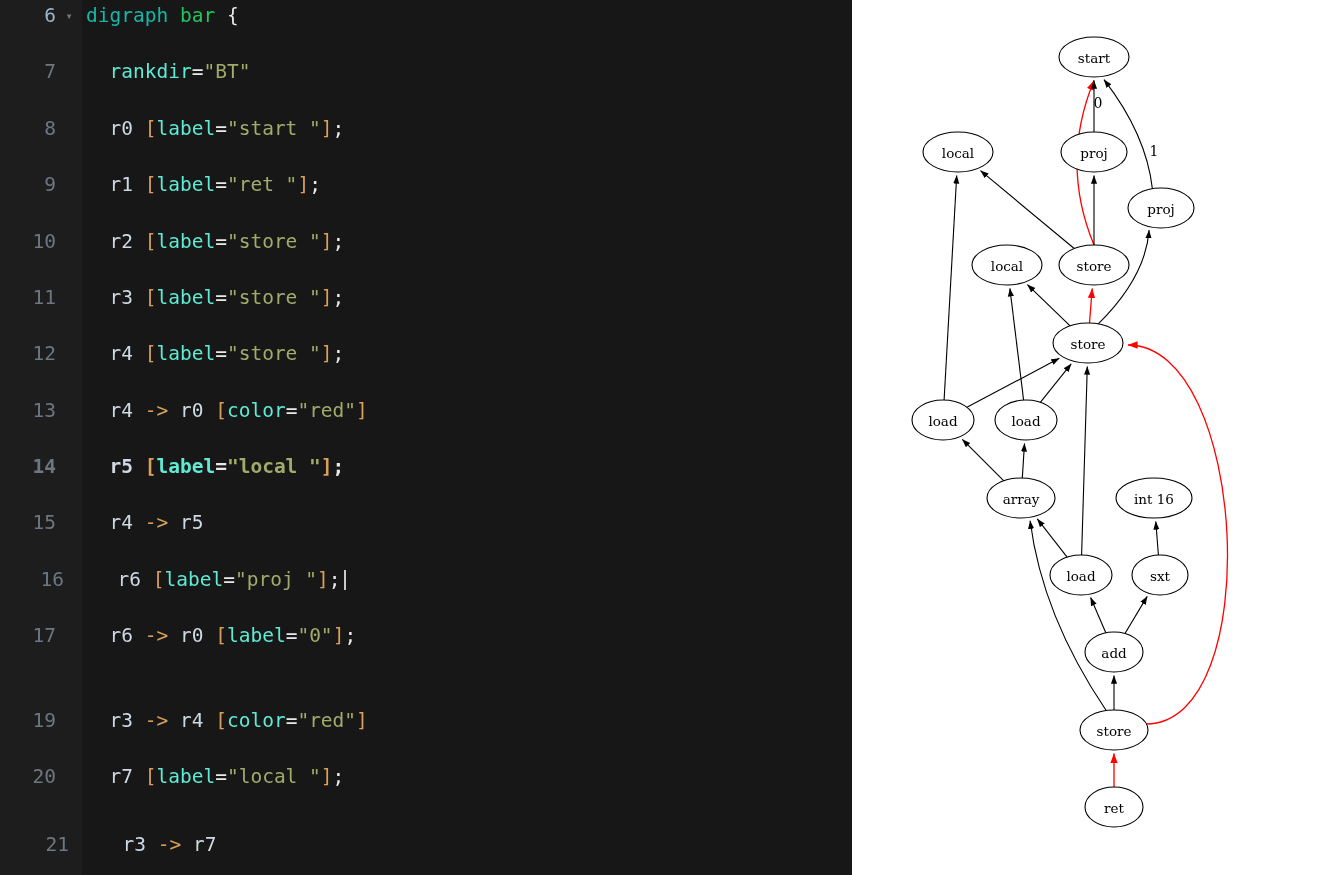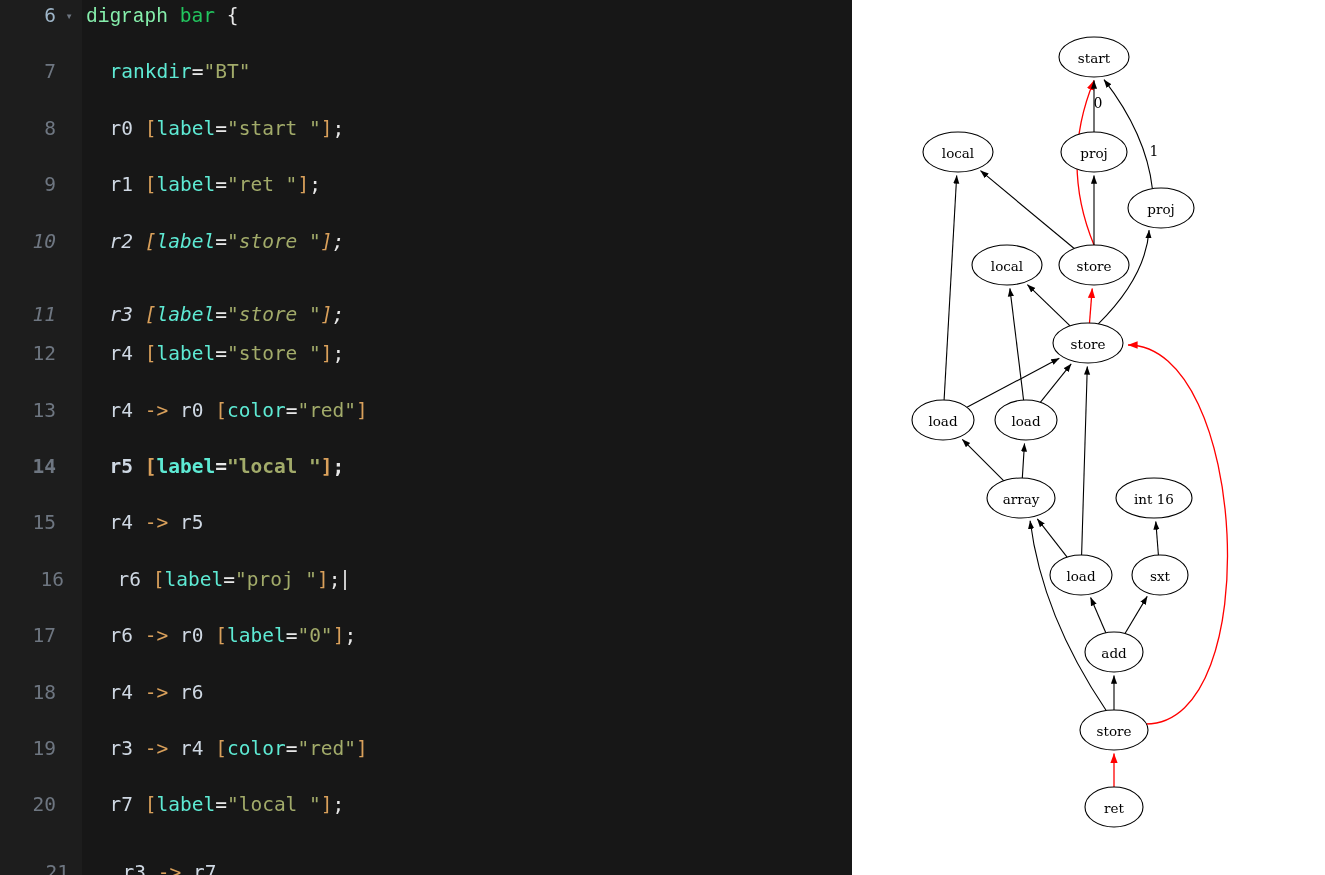--- a/index.html
+++ b/index.html
@@ -75,21 +75,21 @@
     text-align: center;
   }
   .ltext {
     position: absolute;
     left: 86px;
     top: 0;
     color: #d4d4d4;
   }
 
   
-  .t-kw    { color: #86efac; font-family: Liberation Mono, monospace; }  
+  .t-kw    { color: #14b8a6; }  
   .t-id    { color: #22c55e; }  
   .t-node  { color: #cfd8e3; }  
   .t-brk   { color: #d9a05b; }  
   .t-attr  { color: #5eead4; }  
   .t-op    { color: #e8e8e8; }  
   .t-arrow { color: #d9a05b; }  
   .t-str   { color: #a2ab6a; }  
   .t-punc  { color: #e8e8e8; }  
 
   #caret {
@@ -147,29 +147,28 @@
 
 <div id="app">
 
   <div id="editor-pane">
     <div id="gutter-bg"></div>
     <div id="code-rows">
         <div class="code-row first" style="top: 2px;"><span class="ln">6</span><span class="fold">▾</span><span class="ltext"><span class="t-kw">digraph</span><span class="t-op"> </span><span class="t-id">bar</span><span class="t-op"> </span><span class="t-punc">{</span></span></div>
         <div class="code-row" style="top: 30.2px;"><span class="ln">7</span><span class="ltext"><span class="t-op">  </span><span class="t-attr">rankdir</span><span class="t-op">=</span><span class="t-str">"BT"</span></span></div>
         <div class="code-row" style="top: 58.4px;"><span class="ln">8</span><span class="ltext"><span class="t-op">  </span><span class="t-node">r0</span><span class="t-op"> </span><span class="t-brk">[</span><span class="t-attr">label</span><span class="t-op">=</span><span class="t-str">"start "</span><span class="t-brk">]</span><span class="t-op">;</span></span></div>
         <div class="code-row" style="top: 86.6px;"><span class="ln">9</span><span class="ltext"><span class="t-op">  </span><span class="t-node">r1</span><span class="t-op"> </span><span class="t-brk">[</span><span class="t-attr">label</span><span class="t-op">=</span><span class="t-str">"ret "</span><span class="t-brk">]</span><span class="t-op">;</span></span></div>
-        <div class="code-row" style="top: 114.8px; font-style: italic;"><span class="ln">10</span><span class="ltext"><span class="t-op">  </span><span class="t-node">r2</span><span class="t-op"> </span><span class="t-brk">[</span><span class="t-attr">label</span><span class="t-op">=</span><span class="t-str">"store "</span><span class="t-brk">]</span><span class="t-op">;</span></span></div>
-        <div class="code-row" style="top: 160px; font-style: italic;"><span class="ln">11</span><span class="ltext"><span class="t-op">  </span><span class="t-node">r3</span><span class="t-op"> </span><span class="t-brk">[</span><span class="t-attr">label</span><span class="t-op">=</span><span class="t-str">"store "</span><span class="t-brk">]</span><span class="t-op">;</span></span></div>
+        <div class="code-row" style="top: 114.8px;"><span class="ln">10</span><span class="ltext"><span class="t-op">  </span><span class="t-node">r2</span><span class="t-op"> </span><span class="t-brk">[</span><span class="t-attr">label</span><span class="t-op">=</span><span class="t-str">"store "</span><span class="t-brk">]</span><span class="t-op">;</span></span></div>
+        <div class="code-row" style="top: 143px;"><span class="ln">11</span><span class="ltext"><span class="t-op">  </span><span class="t-node">r3</span><span class="t-op"> </span><span class="t-brk">[</span><span class="t-attr">label</span><span class="t-op">=</span><span class="t-str">"store "</span><span class="t-brk">]</span><span class="t-op">;</span></span></div>
         <div class="code-row" style="top: 171.2px;"><span class="ln">12</span><span class="ltext"><span class="t-op">  </span><span class="t-node">r4</span><span class="t-op"> </span><span class="t-brk">[</span><span class="t-attr">label</span><span class="t-op">=</span><span class="t-str">"store "</span><span class="t-brk">]</span><span class="t-op">;</span></span></div>
         <div class="code-row" style="top: 199.4px;"><span class="ln">13</span><span class="ltext"><span class="t-op">  </span><span class="t-node">r4</span><span class="t-op"> </span><span class="t-arrow">-&gt;</span><span class="t-op"> </span><span class="t-node">r0</span><span class="t-op"> </span><span class="t-brk">[</span><span class="t-attr">color</span><span class="t-op">=</span><span class="t-str">"red"</span><span class="t-brk">]</span></span></div>
         <div class="code-row" style="top: 227.6px; font-weight: bold;"><span class="ln">14</span><span class="ltext"><span class="t-op">  </span><span class="t-node">r5</span><span class="t-op"> </span><span class="t-brk">[</span><span class="t-attr">label</span><span class="t-op">=</span><span class="t-str">"local "</span><span class="t-brk">]</span><span class="t-op">;</span></span></div>
         <div class="code-row" style="top: 255.8px; padding-left: 28px;"><span class="ln">15</span><span class="ltext"><span class="t-op">  </span><span class="t-node">r4</span><span class="t-op"> </span><span class="t-arrow">-&gt;</span><span class="t-op"> </span><span class="t-node">r5</span></span></div>
         <div class="code-row" style="top: 284px; margin-left: 8px;"><span class="ln">16</span><span class="ltext"><span class="t-op">  </span><span class="t-node">r6</span><span class="t-op"> </span><span class="t-brk">[</span><span class="t-attr">label</span><span class="t-op">=</span><span class="t-str">"proj "</span><span class="t-brk">]</span><span class="t-op">;</span></span></div>
         <div class="code-row" style="top: 312.2px;"><span class="ln">17</span><span class="ltext"><span class="t-op">  </span><span class="t-node">r6</span><span class="t-op"> </span><span class="t-arrow">-&gt;</span><span class="t-op"> </span><span class="t-node">r0</span><span class="t-op"> </span><span class="t-brk">[</span><span class="t-attr">label</span><span class="t-op">=</span><span class="t-str">"0"</span><span class="t-brk">]</span><span class="t-op">;</span></span></div>
-        <div class="code-row" style="top: 340.4px;"><span class="ln">18</span><span class="ltext"><span class="t-op">  </span><span class="t-node">r4</span><span class="t-op"> </span><span class="t-arrow">-&gt;</span><span class="t-op"> </span><span class="t-node">r6</span></span></div>
         <div class="code-row" style="top: 368.6px;"><span class="ln">19</span><span class="ltext"><span class="t-op">  </span><span class="t-node">r3</span><span class="t-op"> </span><span class="t-arrow">-&gt;</span><span class="t-op"> </span><span class="t-node">r4</span><span class="t-op"> </span><span class="t-brk">[</span><span class="t-attr">color</span><span class="t-op">=</span><span class="t-str">"red"</span><span class="t-brk">]</span></span></div>
         <div class="code-row" style="top: 396.8px;"><span class="ln">20</span><span class="ltext"><span class="t-op">  </span><span class="t-node">r7</span><span class="t-op"> </span><span class="t-brk">[</span><span class="t-attr">label</span><span class="t-op">=</span><span class="t-str">"local "</span><span class="t-brk">]</span><span class="t-op">;</span></span></div>
         <div class="code-row" style="top: 436px; margin-left: 13px;"><span class="ln">21</span><span class="ltext"><span class="t-op">  </span><span class="t-node">r3</span><span class="t-op"> </span><span class="t-arrow">-&gt;</span><span class="t-op"> </span><span class="t-node">r7</span></span></div>
       </div>
     <div id="caret" style="left: 343.84px; top: 570px; height: 20.2px;"></div>
   </div>
 
   <div id="graph-pane">
     <svg id="graph-svg" width="473" height="875" viewBox="852 0 473 875">
       <defs>

